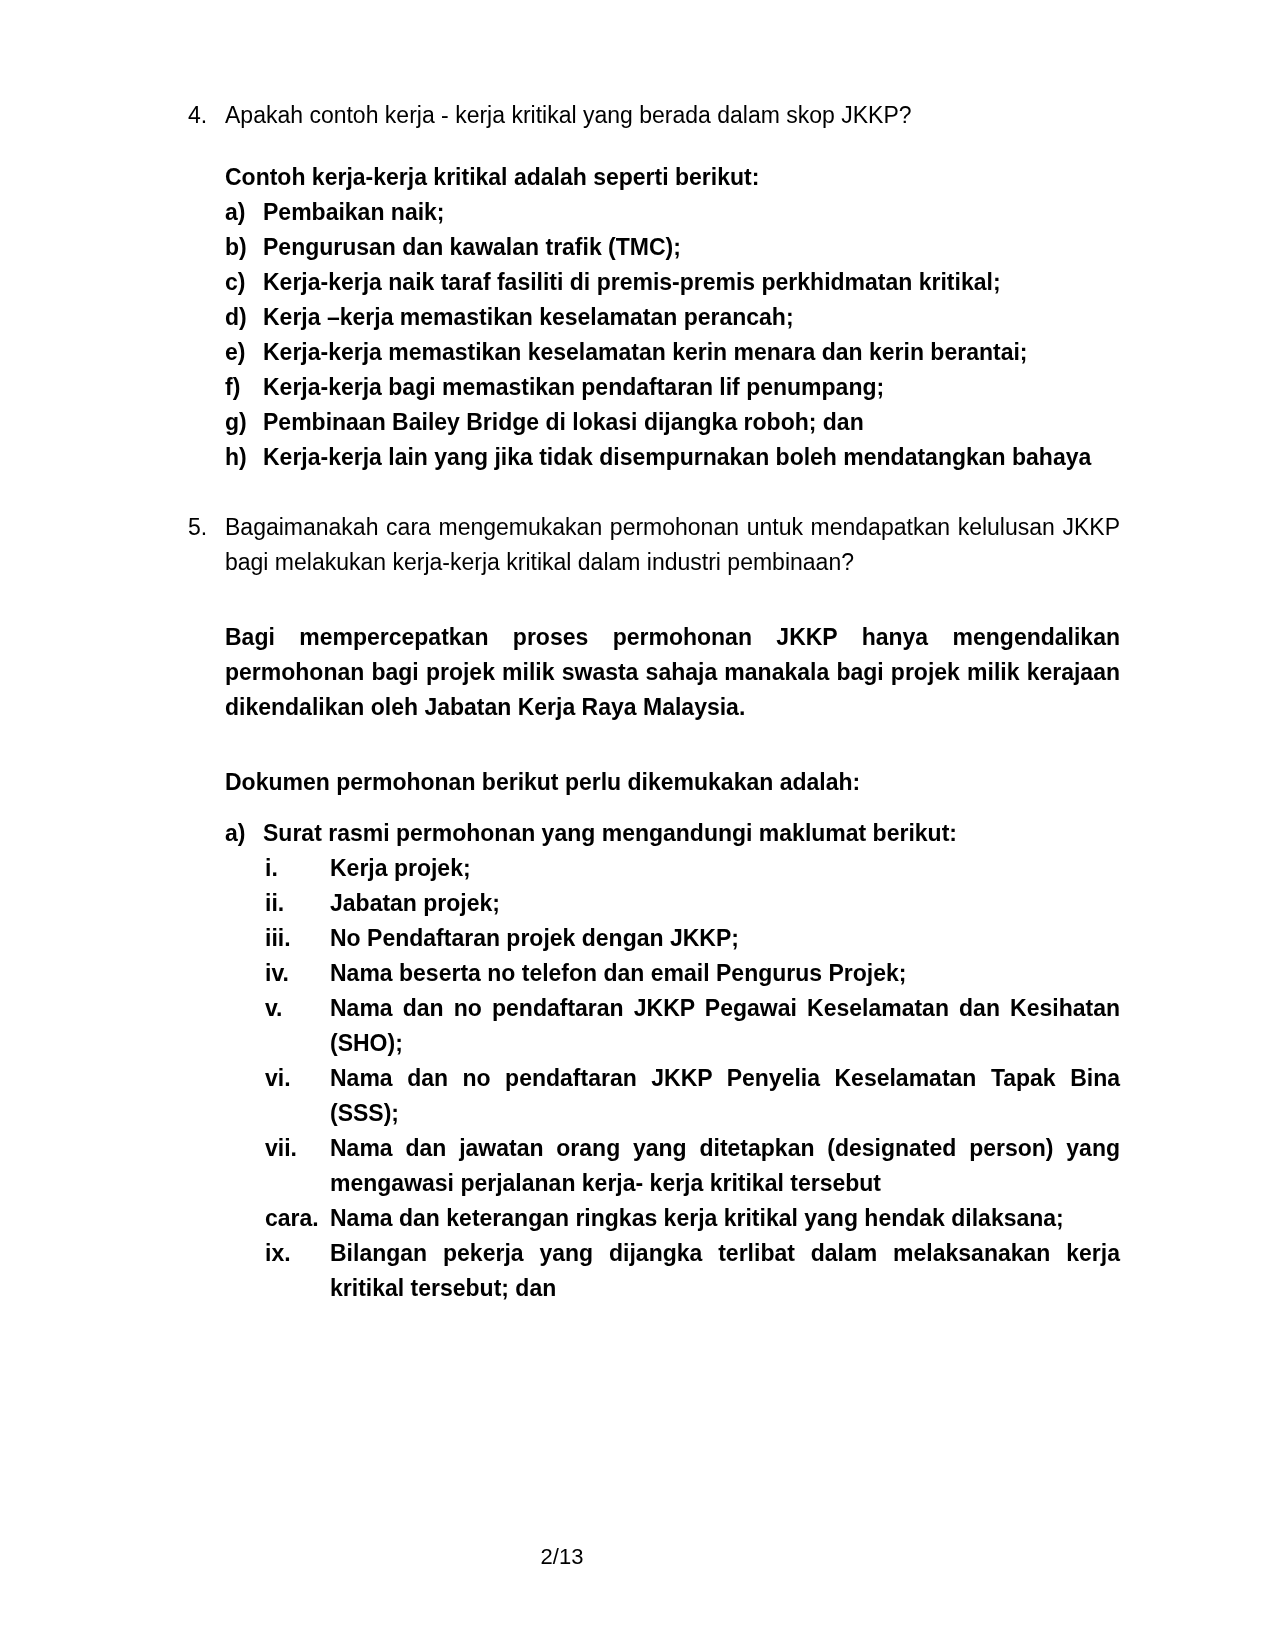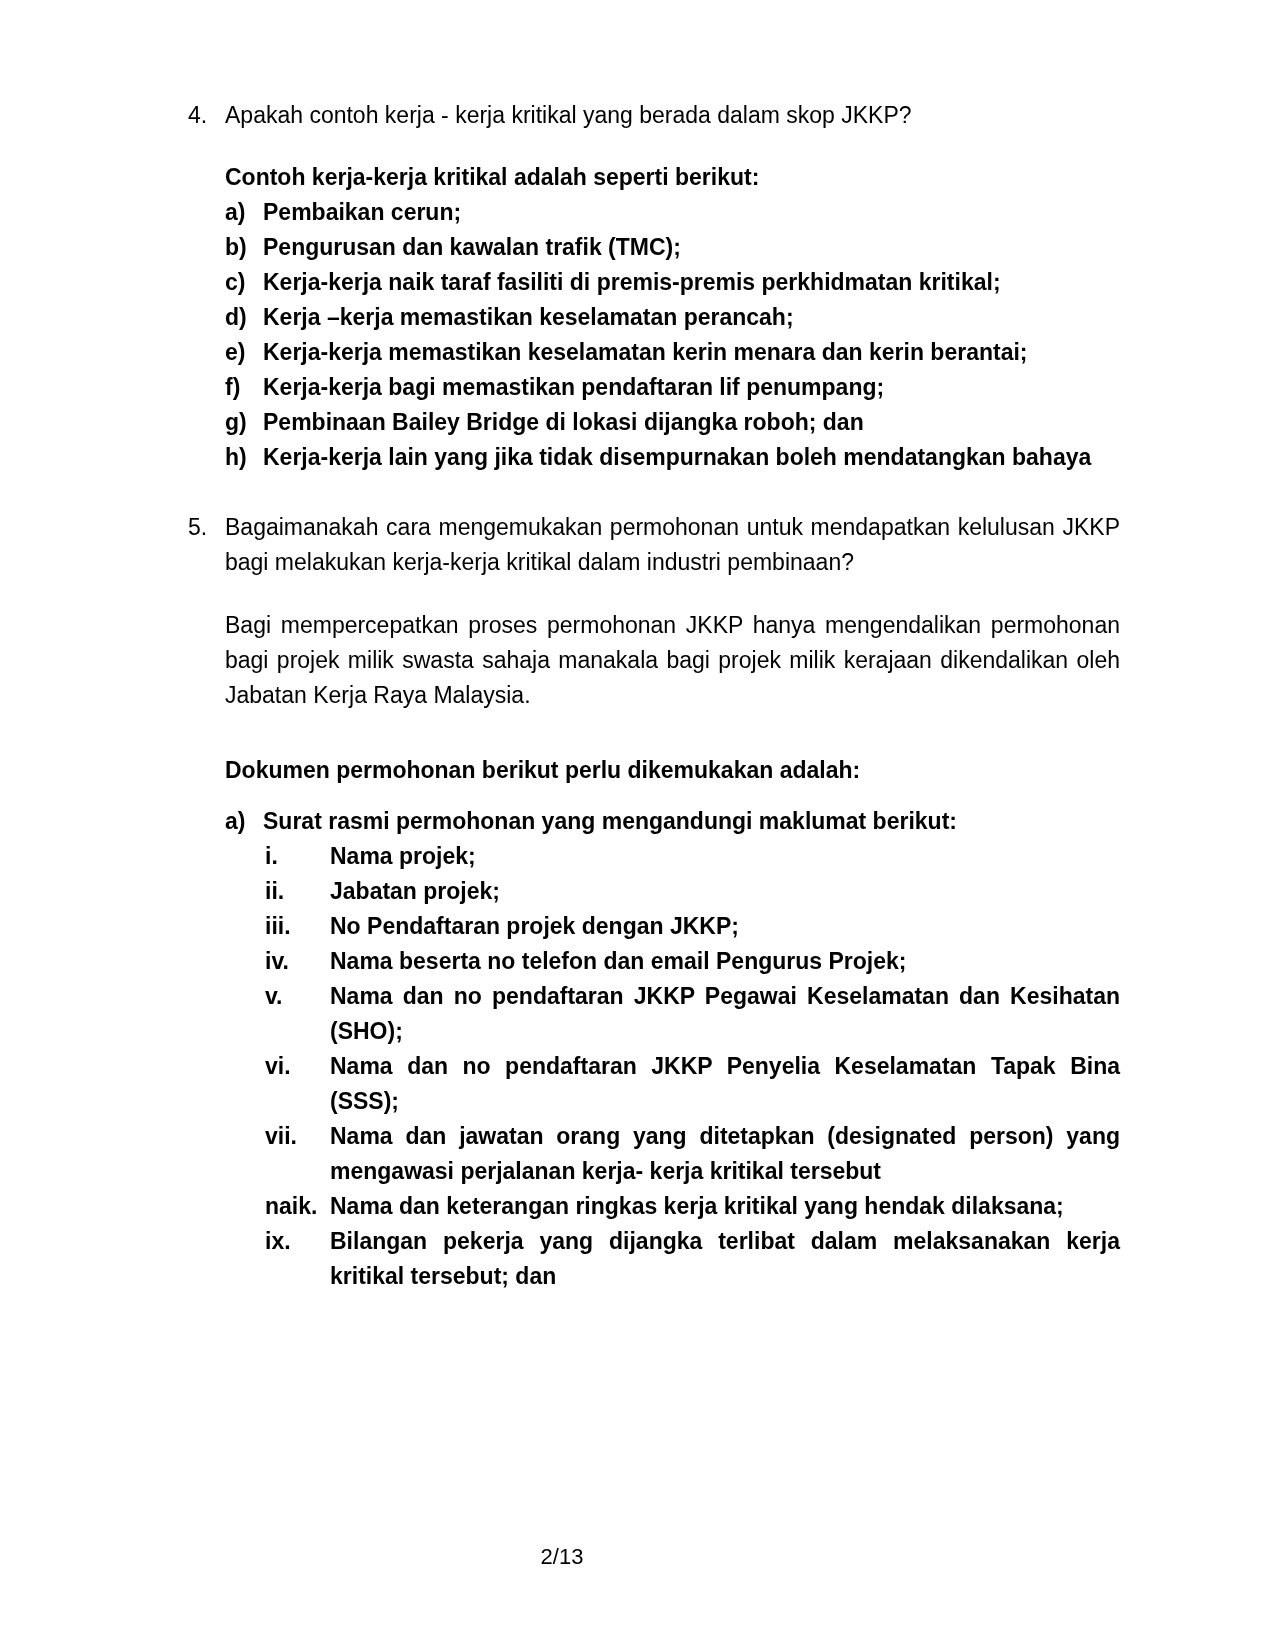--- a/index.html
+++ b/index.html
@@ -40,22 +40,22 @@
   .section-q5 {
     margin-top: 35px;
   }
   .bold {
     font-weight: bold;
   }
   .intro {
     margin: 0;
   }
   .para-answer {
-    margin: 28px 0 0 0;
-    font-weight: normal;
+    margin: 40px 0 0 0;
+    font-weight: bold;
     text-align: justify;
   }
   .doc-heading {
     margin: 40px 0 16px 0;
     font-weight: bold;
   }
   .l-list {
     margin: 0;
   }
   .l-item {
@@ -103,21 +103,21 @@
     <div class="q-row">
       <span class="q-num">4.</span>
       <div class="q-text">Apakah contoh kerja - kerja kritikal yang berada dalam skop JKKP?</div>
     </div>
 
     <div class="answer answer-q4">
       <p class="intro bold">Contoh kerja-kerja kritikal adalah seperti berikut:</p>
       <div class="l-list">
         <div class="l-item">
           <span class="l-marker">a)</span>
-          <div class="l-text">Pembaikan cerun;</div>
+          <div class="l-text">Pembaikan naik;</div>
         </div>
         <div class="l-item">
           <span class="l-marker">b)</span>
           <div class="l-text">Pengurusan dan kawalan trafik  (TMC);</div>
         </div>
         <div class="l-item">
           <span class="l-marker">c)</span>
           <div class="l-text">Kerja-kerja naik taraf fasiliti di premis-premis perkhidmatan kritikal;</div>
         </div>
         <div class="l-item">
@@ -158,21 +158,21 @@
       <div class="l-list">
         <div class="l-item">
           <span class="l-marker">a)</span>
           <div class="l-text">Surat rasmi permohonan yang mengandungi maklumat berikut:</div>
         </div>
       </div>
 
       <div class="r-list">
         <div class="r-item">
           <span class="r-marker">i.</span>
-          <div class="r-text">Nama projek;</div>
+          <div class="r-text">Kerja projek;</div>
         </div>
         <div class="r-item">
           <span class="r-marker">ii.</span>
           <div class="r-text">Jabatan projek;</div>
         </div>
         <div class="r-item">
           <span class="r-marker">iii.</span>
           <div class="r-text">No Pendaftaran projek dengan JKKP;</div>
         </div>
         <div class="r-item">
@@ -185,21 +185,21 @@
         </div>
         <div class="r-item">
           <span class="r-marker">vi.</span>
           <div class="r-text">Nama dan no pendaftaran JKKP Penyelia Keselamatan Tapak Bina (SSS);</div>
         </div>
         <div class="r-item">
           <span class="r-marker">vii.</span>
           <div class="r-text">Nama dan jawatan orang yang ditetapkan (designated person) yang mengawasi perjalanan kerja- kerja kritikal tersebut</div>
         </div>
         <div class="r-item">
-          <span class="r-marker">naik.</span>
+          <span class="r-marker">cara.</span>
           <div class="r-text">Nama dan keterangan ringkas kerja kritikal yang hendak dilaksana;</div>
         </div>
         <div class="r-item">
           <span class="r-marker">ix.</span>
           <div class="r-text">Bilangan pekerja yang dijangka terlibat dalam melaksanakan kerja kritikal tersebut; dan</div>
         </div>
       </div>
     </div>
   </section>
 

